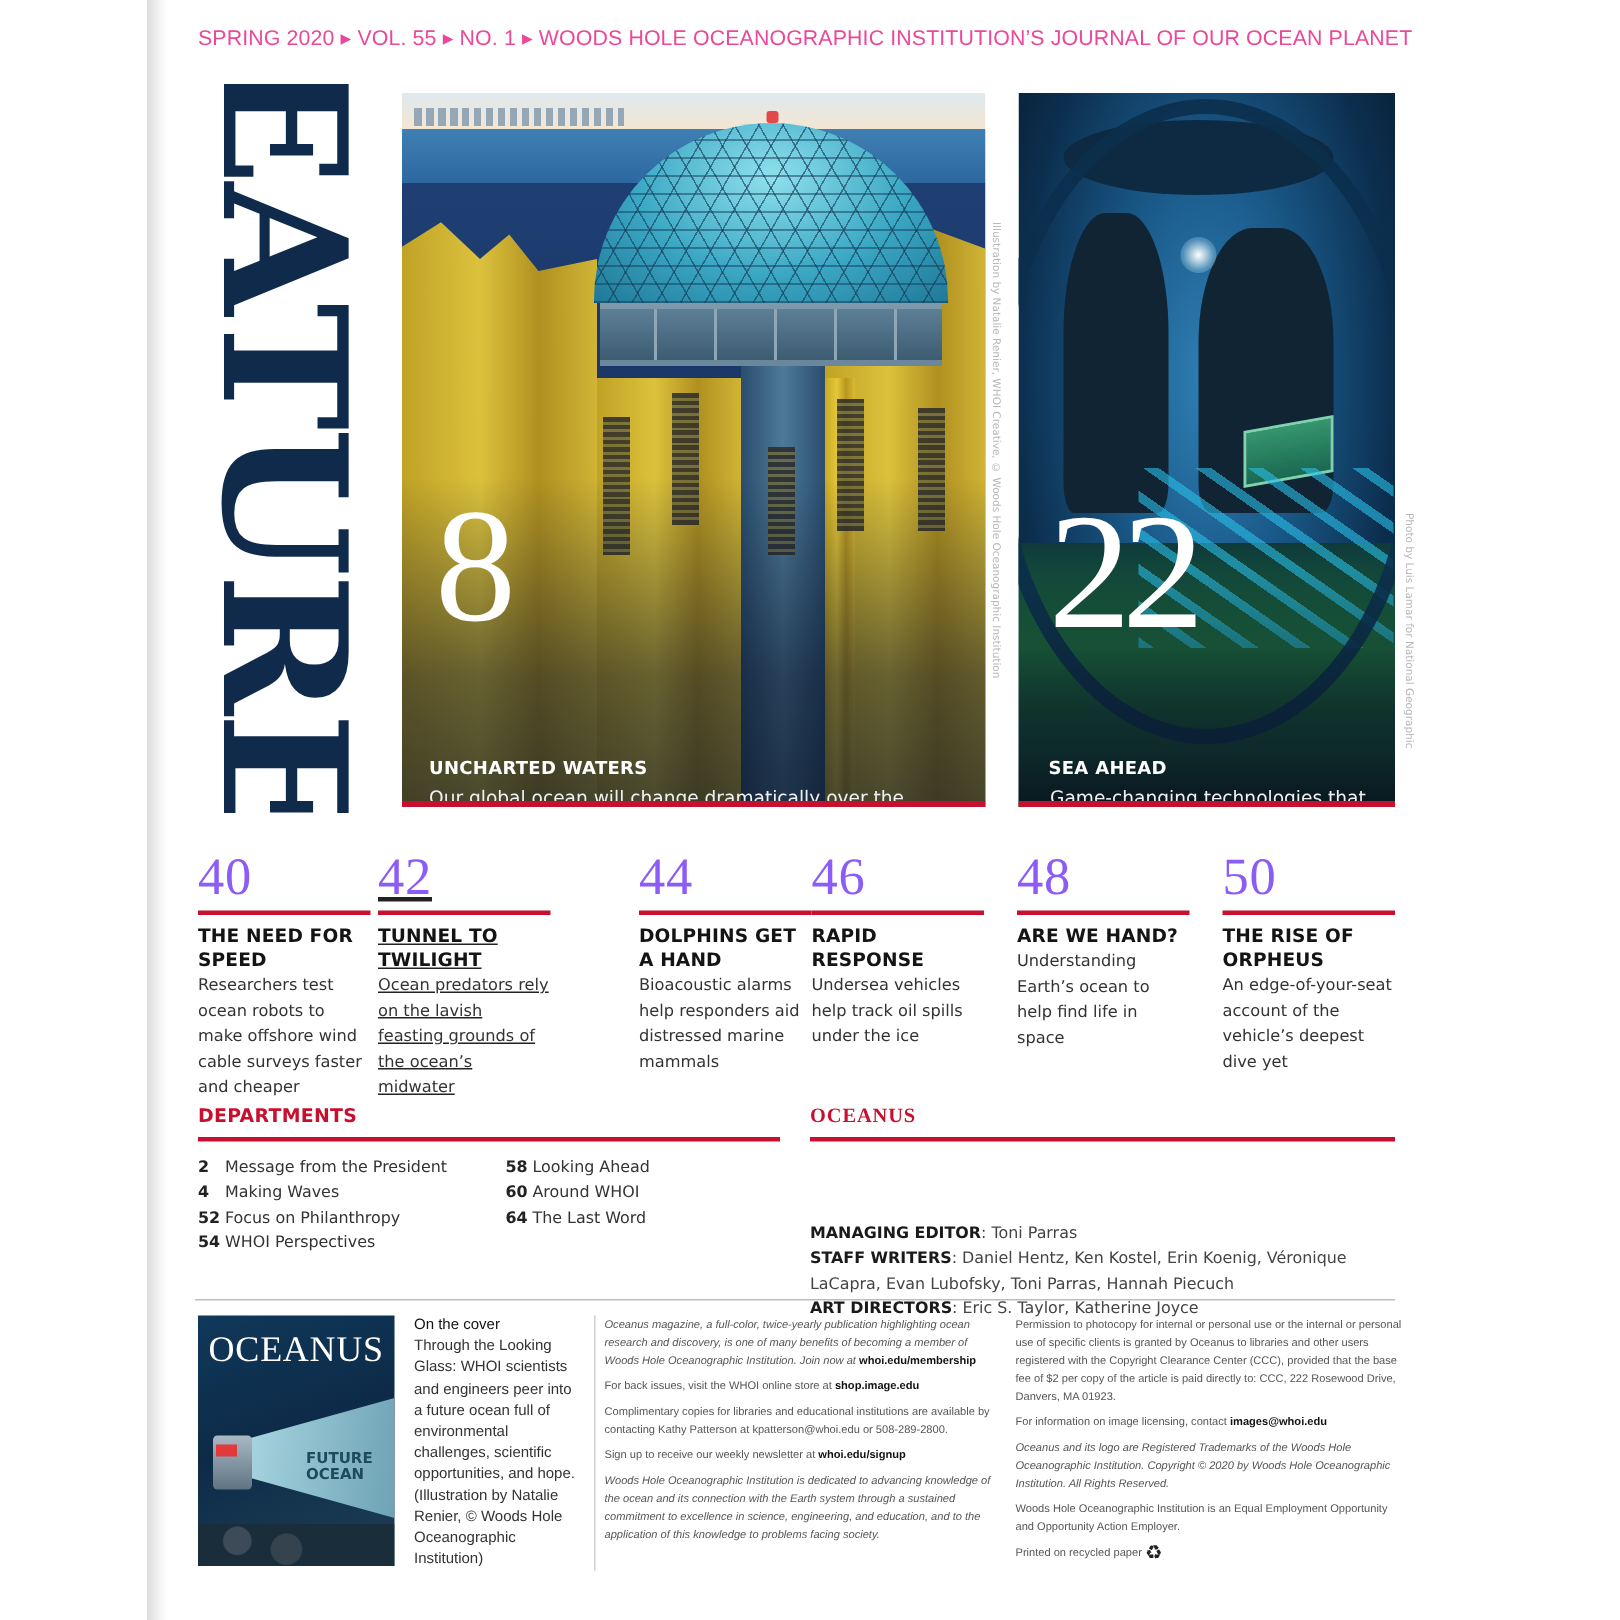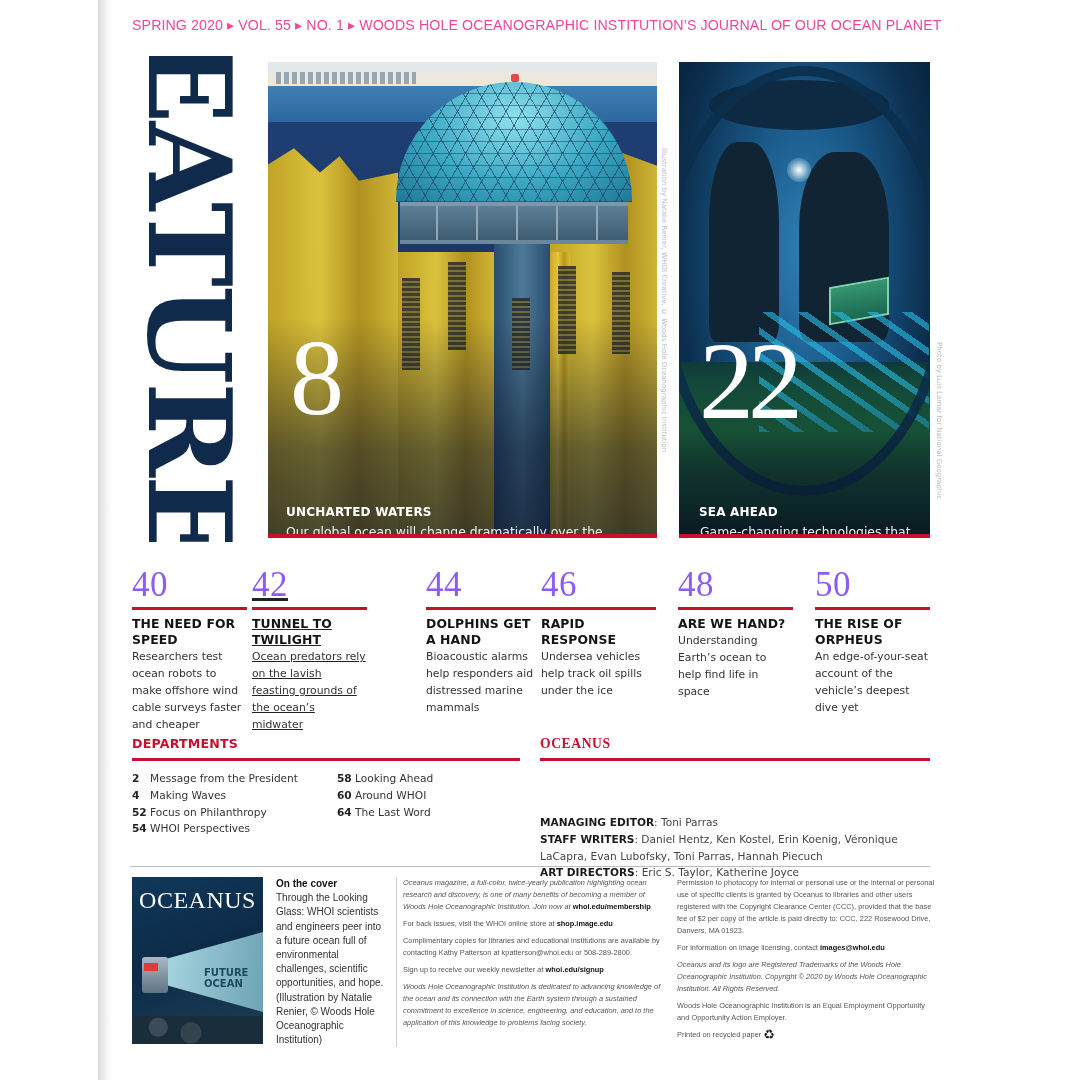--- a/index.html
+++ b/index.html
@@ -131,21 +131,21 @@
     background: linear-gradient(#a9b8c4, #5f7483); border-radius: 3px; }
   .cover-thumb .rov-light { position: absolute; left: 12px; top: 86px; width: 14px; height: 8px; background: #e23a3a; }
   .cover-thumb .cover-sub { position: absolute; left: 72px; top: 90px; width: 58px;
     font-family: "DejaVu Sans", sans-serif; font-weight: bold; font-size: 10px; line-height: 11px; color: #1e4a5e; }
   .cover-thumb .rocks { position: absolute; left: 0; bottom: 0; width: 100%; height: 28px;
     background: radial-gradient(circle at 20% 40%, #3c4b57 0 9px, transparent 10px),
       radial-gradient(circle at 45% 60%, #34434e 0 10px, transparent 11px), #1a2d3b; }
 
   .on-cover { position: absolute; left: 276px; top: 877px; width: 110px; font-family: "Liberation Sans", sans-serif;
     font-size: 10px; line-height: 14.2px; color: #333; }
-  .on-cover .head { font-weight: bold; color: #111; }
+  .on-cover .head { font-weight: normal; color: #111; }
   .on-cover .ital { }
 
   .col-divider { position: absolute; top: 877px; width: 1px; height: 170px; background: #d0d0d0; }
 
   .fineprint { position: absolute; top: 877px; width: 258px; font-family: "Liberation Sans", sans-serif;
     font-size: 7.4px; line-height: 12px; color: #555; }
   .fineprint p { margin-bottom: 5px; }
   .fineprint b { color: #111; }
   .fineprint .ital { font-style: italic; }
   .recycle { font-size: 13px; color: #222; vertical-align: middle; }

